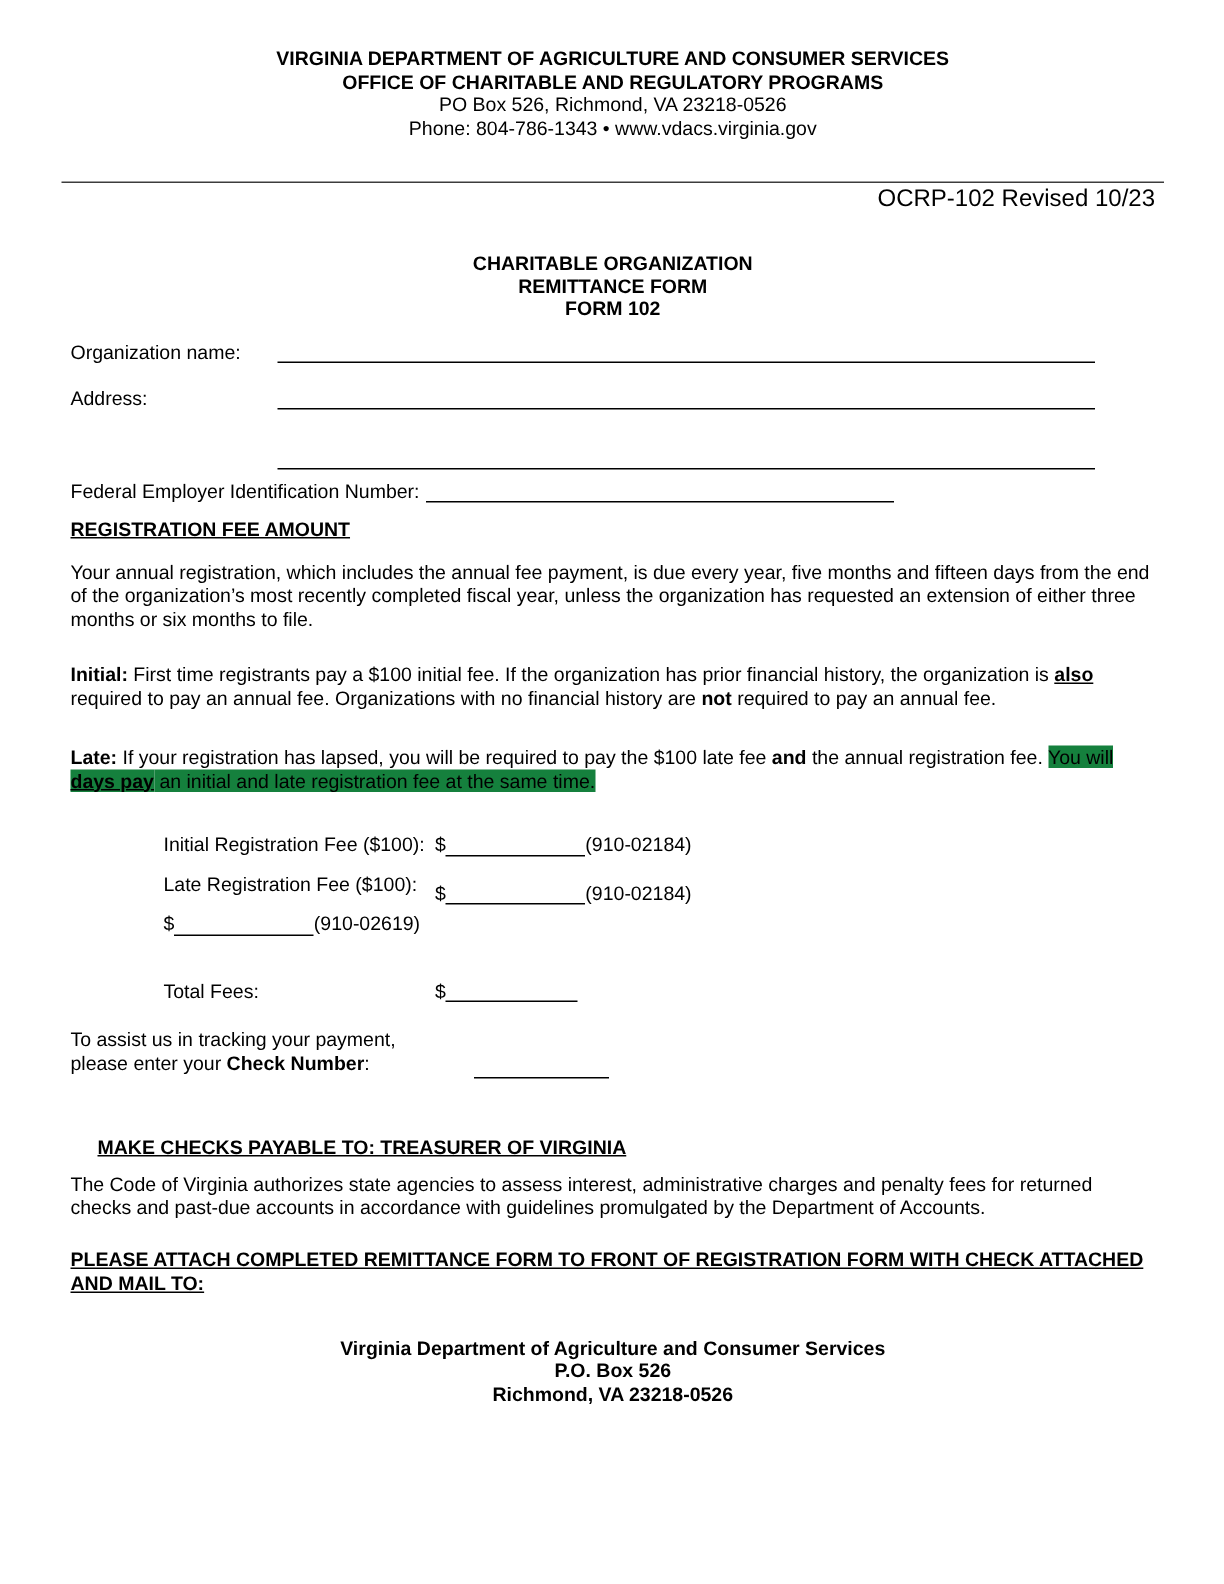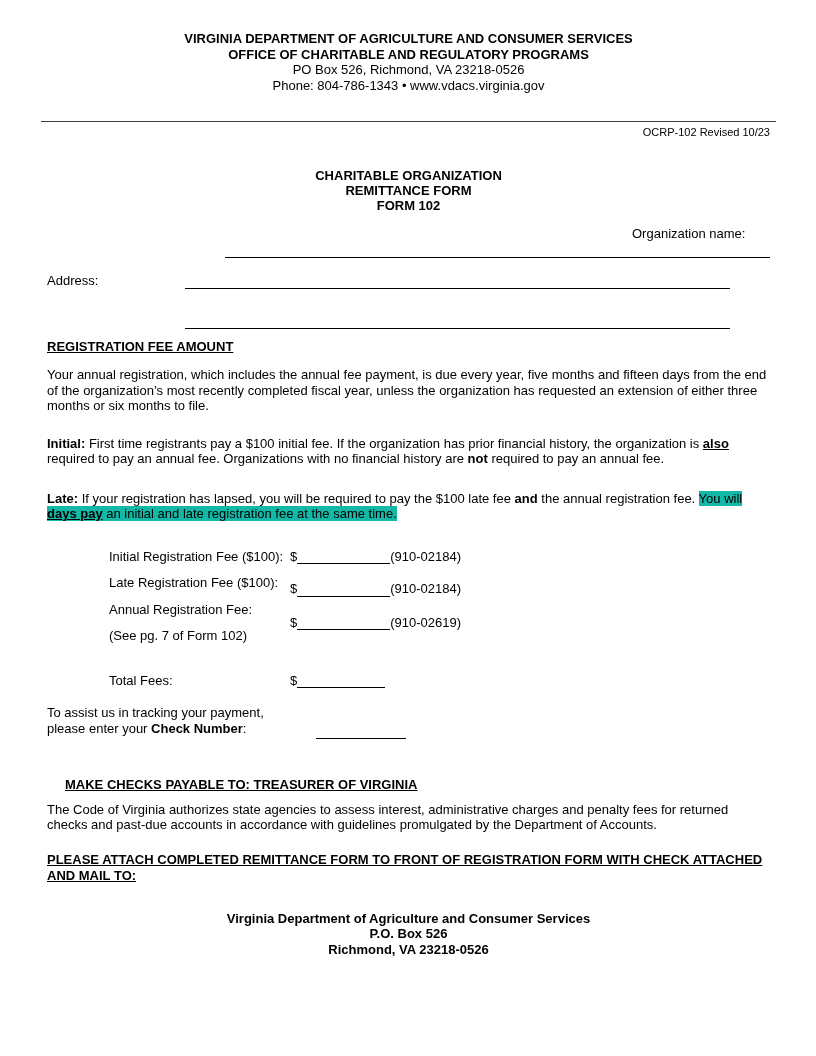--- a/index.html
+++ b/index.html
@@ -4,33 +4,33 @@
 <style>
   html,body{margin:0;padding:0;}
   body{
     width:816px;height:1056px;background:#ffffff;color:#000;
     font-family:"Liberation Sans","DejaVu Sans",sans-serif;
     font-size:13px;line-height:15.5px;
   }
   .page{box-sizing:border-box;width:816px;height:981px;padding:31px 46px 0 47px;overflow:hidden;position:relative;}
   .b{font-weight:bold;}
   .u{text-decoration:underline;margin-top:40px;}
-  .hl{background:#14b8a6;}
+  .hl{background:#15803d;}
   .doc-header{text-align:center;line-height:15.5px;}
   .rule{border-top:1.5px solid #3c3c3c;margin:28px -6px 0 -6px;}
-  .revision{text-align:right;font-size:11px;line-height:13px;margin-top:4px;}
+  .revision{text-align:right;font-size:16px;line-height:13px;margin-top:4px;}
   .title-block{text-align:center;font-weight:bold;line-height:15px;margin-top:29px;}
   .h-ul{font-weight:bold;text-decoration:underline;}
   .notice{margin-top:26px;}
   .field-row{display:flex;align-items:flex-end;}
   .field-label{width:138px;flex:none;white-space:nowrap;}
   .field-line{border-bottom:1px solid #000;height:15px;flex:none;}
   .w-main{width:545px;}
   .w-fein{width:312px;margin-left:4px;}
-  .mt-org{margin-top:13px;flex-direction:column;}
+  .mt-org{margin-top:13px;}
   .mt-addr{margin-top:15px;}
   .mt-addr2{margin-top:24px;}
   .mt-fein{margin-top:6px;}
   .mt-regfee{margin-top:10px;}
   .para{margin:0;}
   .mt-intro{margin-top:13px;}
   .mt-initial{margin-top:22px;}
   .mt-late{margin-top:24px;}
   .mt-annual{margin-top:18px;}
   .fee-table{margin-top:27px;margin-left:62px;}
@@ -82,20 +82,24 @@
   <div class="field-row mt-addr">
     <span class="field-label">Address:</span>
     <span class="field-line w-main"></span>
   </div>
 
   <div class="field-row mt-addr2">
     <span class="field-label"></span>
     <span class="field-line w-main"></span>
   </div>
 
+  <div class="field-row mt-fein">
+    <span>Federal Employer Identification Number:</span>
+    <span class="field-line w-fein"></span>
+  </div>
 
   <div class="h-ul mt-regfee">REGISTRATION FEE AMOUNT</div>
 
   <p class="para mt-intro">Your annual registration, which includes the annual fee payment, is due every year, five months and fifteen days from the end of the organization’s most recently completed fiscal year, unless the organization has requested an extension of either three months or six months to file.</p>
 
   <p class="para mt-initial"><span class="b">Initial:</span><span> First time registrants pay a $100 initial fee.  If the organization has prior financial history, the organization is </span><span class="b u">also</span><span> required to pay an annual fee.  Organizations with no financial history are </span><span class="b">not</span><span> required to pay an annual fee.</span></p>
 
   <p class="para mt-late"><span class="b">Late:</span><span> If your registration has lapsed, you will be required to pay the $100 late fee </span><span class="b">and</span><span> the annual registration fee.  </span><span class="hl">You will </span><span class="hl b u">days pay</span><span class="hl"> an initial and late registration fee at the same time.</span></p>
 
 
@@ -113,24 +117,20 @@
     <div class="fee-row">
       <span class="fee-label">Late Registration Fee ($100):</span>
       <span class="fee-amount drop1">
           <span>$</span>
           <span class="fee-line"></span>
           <span>(910-02184)</span>
         </span>
     </div>
 
     <div class="fee-row center">
-      <span class="fee-label-stack">
-        <span>Annual Registration Fee:</span>
-        <span>(See pg. 7 of Form 102)</span>
-      </span>
       <span class="fee-amount">
           <span>$</span>
           <span class="fee-line"></span>
           <span>(910-02619)</span>
         </span>
     </div>
 
     <div class="fee-row total-row">
       <span class="fee-label">Total Fees:</span>
       <span class="fee-amount">

